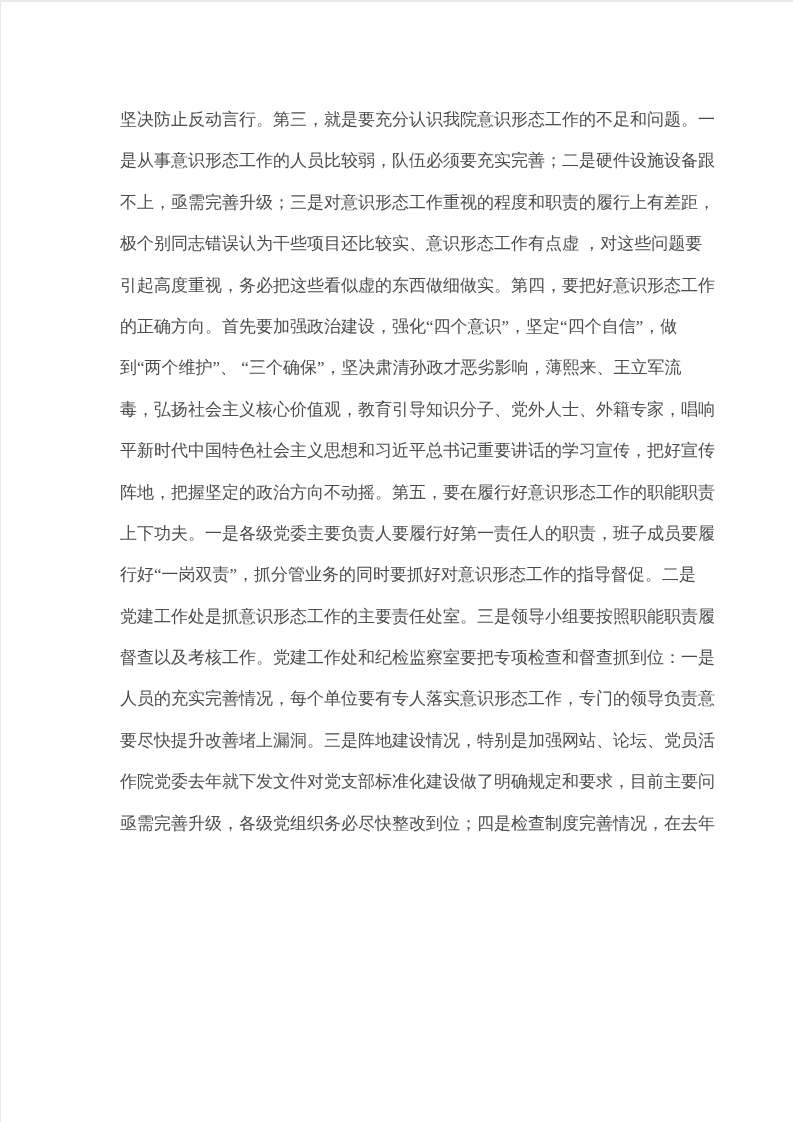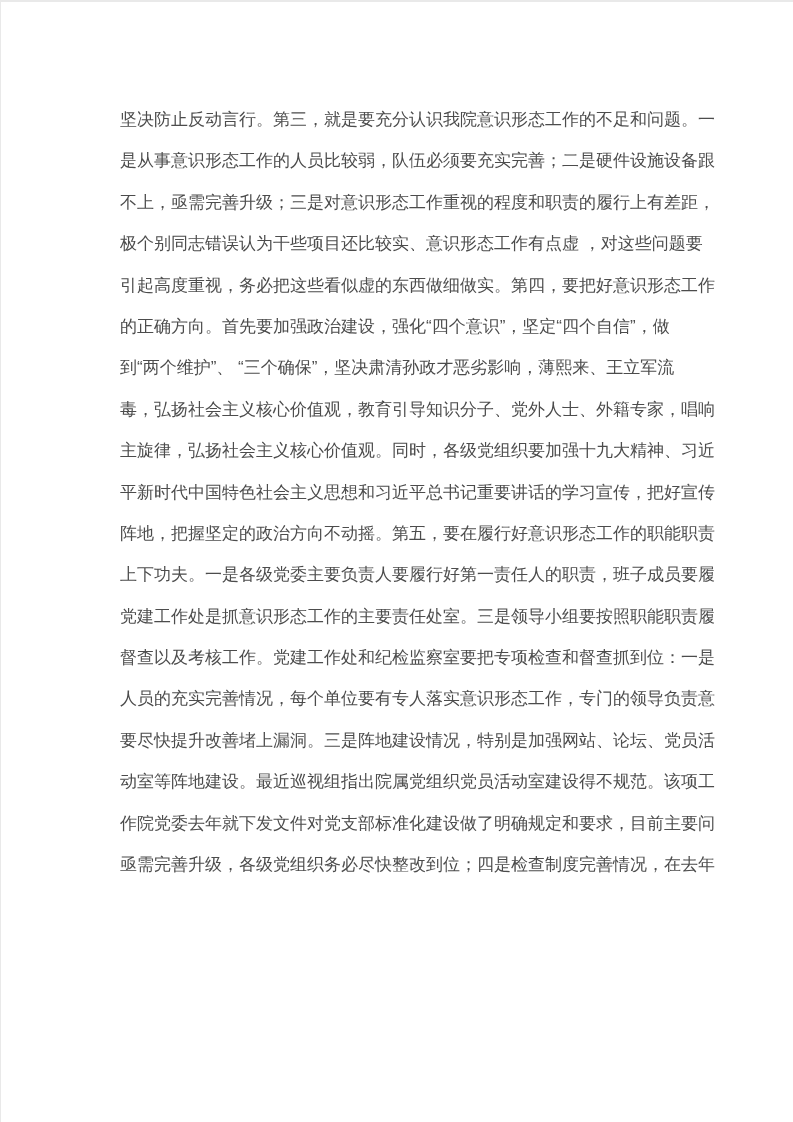--- a/index.html
+++ b/index.html
@@ -25,20 +25,21 @@
     height: 1122px;
     background: #ffffff;
   }
   .text-block {
     position: absolute;
     left: 119px;
     top: 97px;
     width: 562px;
     color: #4c4c4c;
     font-size: 17px;
+    font-family: Liberation Serif, serif;
   }
   .text-block .line {
     height: 41.4px;
     line-height: 41.4px;
     white-space: nowrap;
     text-align: justify;
     text-align-last: justify;
     text-justify: inter-character;
     letter-spacing: 0;
     overflow: visible;
@@ -56,25 +57,24 @@
 <div class="page">
   <div class="text-block">
       <div class="line">坚决防止反动言行。第三，就是要充分认识我院意识形态工作的不足和问题。一</div>
       <div class="line">是从事意识形态工作的人员比较弱，队伍必须要充实完善；二是硬件设施设备跟</div>
       <div class="line">不上，亟需完善升级；三是对意识形态工作重视的程度和职责的履行上有差距，</div>
       <div class="line">极个别同志错误认为干些项目还比较实、意识形态工作有点虚 ，对这些问题要</div>
       <div class="line">引起高度重视，务必把这些看似虚的东西做细做实。第四，要把好意识形态工作</div>
       <div class="line">的正确方向。首先要加强政治建设，强化“四个意识”，坚定“四个自信”，做</div>
       <div class="line">到“两个维护”、 “三个确保”，坚决肃清孙政才恶劣影响，薄熙来、王立军流</div>
       <div class="line">毒，弘扬社会主义核心价值观，教育引导知识分子、党外人士、外籍专家，唱响</div>
-      <div class="line">主旋律，弘扬社会主义核心价值观。同时，各级党组织要加强十九大精神、习近</div>
       <div class="line">平新时代中国特色社会主义思想和习近平总书记重要讲话的学习宣传，把好宣传</div>
       <div class="line">阵地，把握坚定的政治方向不动摇。第五，要在履行好意识形态工作的职能职责</div>
       <div class="line">上下功夫。一是各级党委主要负责人要履行好第一责任人的职责，班子成员要履</div>
+      <div class="line">行好“一岗双责”，抓分管业务的同时要抓好对意识形态工作的指导督促。二是</div>
       <div class="line">党建工作处是抓意识形态工作的主要责任处室。三是领导小组要按照职能职责履</div>
       <div class="line">督查以及考核工作。党建工作处和纪检监察室要把专项检查和督查抓到位：一是</div>
       <div class="line">人员的充实完善情况，每个单位要有专人落实意识形态工作，专门的领导负责意</div>
       <div class="line">要尽快提升改善堵上漏洞。三是阵地建设情况，特别是加强网站、论坛、党员活</div>
-      <div class="line">动室等阵地建设。最近巡视组指出院属党组织党员活动室建设得不规范。该项工</div>
       <div class="line">作院党委去年就下发文件对党支部标准化建设做了明确规定和要求，目前主要问</div>
       <div class="line">亟需完善升级，各级党组织务必尽快整改到位；四是检查制度完善情况，在去年</div>
     </div>
 </div>
 
 </body></html>

